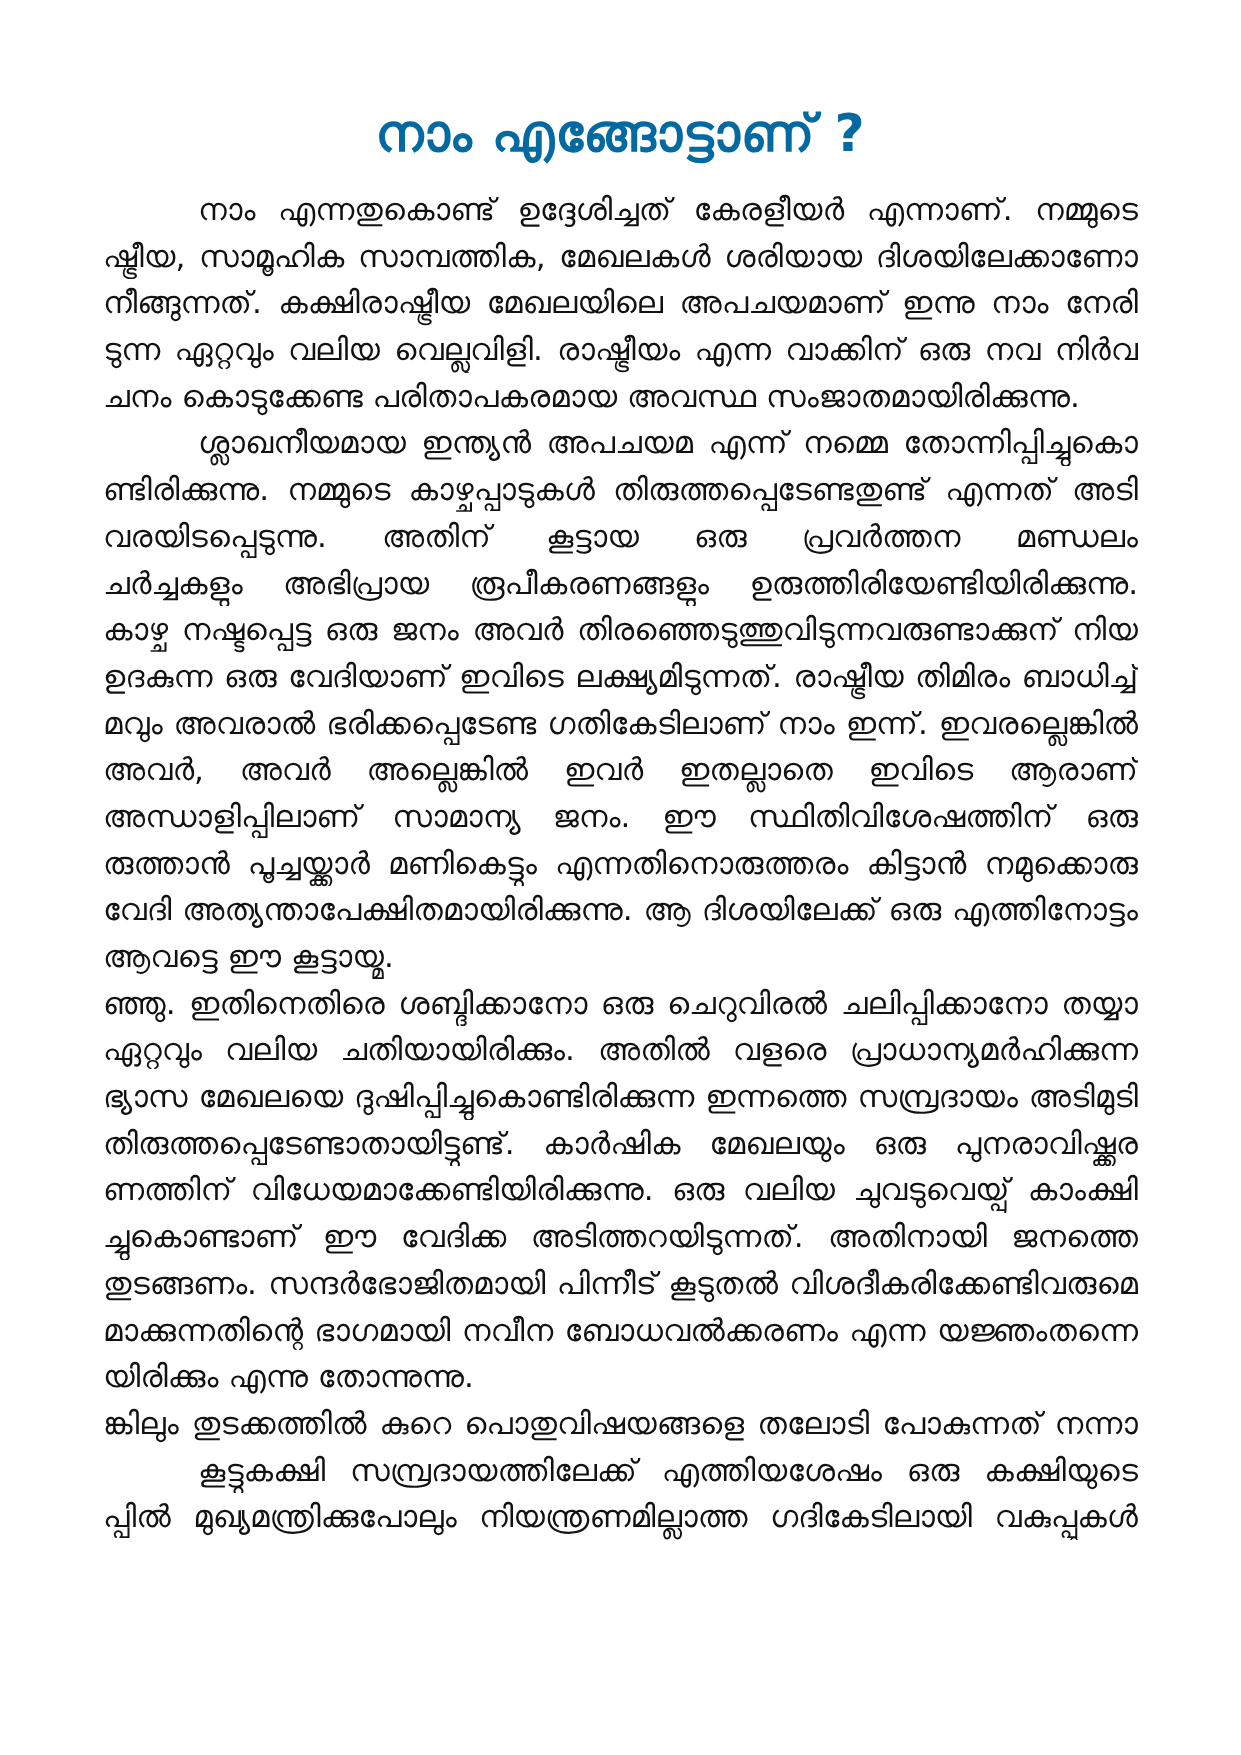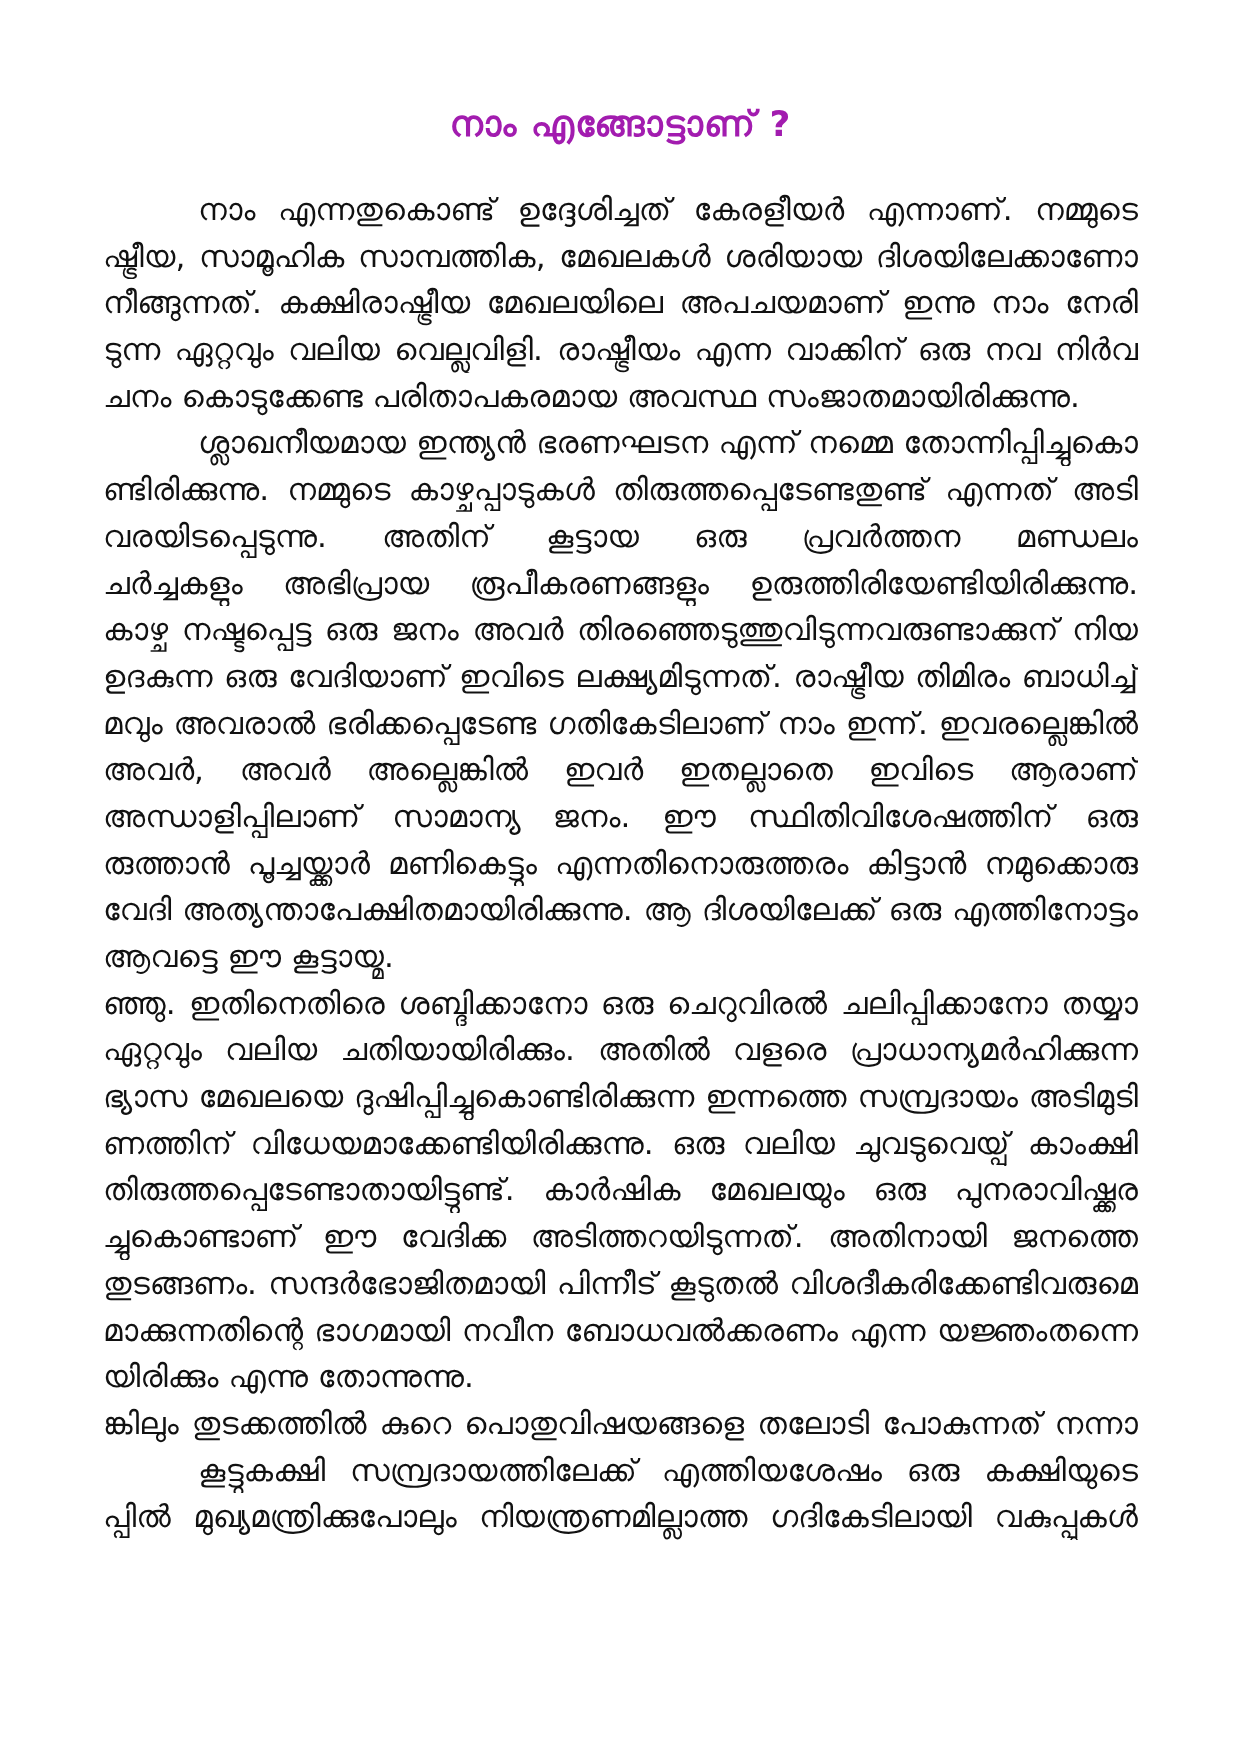--- a/index.html
+++ b/index.html
@@ -13,24 +13,24 @@
     height: 1755px;
     background: #ffffff;
     overflow: hidden;
     font-family: "DejaVu Sans", sans-serif;
     color: #111111;
   }
   .title {
     margin: 0;
     padding-top: 103px;
     text-align: center;
-    font-size: 36px;
+    font-size: 52px;
     font-weight: bold;
     letter-spacing: 1px;
-    color: #a21caf;
+    color: #0369a1;
   }
   .body-text {
     position: absolute;
     left: 103px;
     top: 186px;
     width: 1035px;
   }
   .paragraph {
     margin: 0;
     padding: 0;
@@ -60,39 +60,39 @@
   <h1 class="title">നാം എങ്ങോട്ടാണ് ?</h1>
   <div class="body-text" id="body-text">
       <div class="paragraph">
         <div class="line indent">നാം എന്നതുകൊണ്ട് ഉദ്ദേശിച്ചത് കേരളീയർ എന്നാണ്. നമ്മുടെ സരാ</div>
         <div class="line">ഷ്ട്രീയ, സാമൂഹിക സാമ്പത്തിക, മേഖലകൾ ശരിയായ ദിശയിലേക്കാണോ</div>
         <div class="line">നീങ്ങുന്നത്. കക്ഷിരാഷ്ട്രീയ മേഖലയിലെ അപചയമാണ് ഇന്നു നാം നേരി</div>
         <div class="line">ടുന്ന ഏറ്റവും വലിയ വെല്ലുവിളി. രാഷ്ട്രീയം എന്ന വാക്കിന് ഒരു നവ നിർവ</div>
         <div class="line short">ചനം കൊടുക്കേണ്ട പരിതാപകരമായ അവസ്ഥ സംജാതമായിരിക്കുന്നു.</div>
       </div>
       <div class="paragraph">
-        <div class="line indent">ശ്ലാഖനീയമായ ഇന്ത്യൻ ഭരണഘടന എന്ന് നമ്മെ തോന്നിപ്പിച്ചുകൊ</div>
+        <div class="line indent">ശ്ലാഖനീയമായ ഇന്ത്യൻ അപചയമ എന്ന് നമ്മെ തോന്നിപ്പിച്ചുകൊ</div>
         <div class="line">ണ്ടിരിക്കുന്നു. നമ്മുടെ കാഴ്ചപ്പാടുകൾ തിരുത്തപ്പെടേണ്ടതുണ്ട് എന്നത് അടി</div>
         <div class="line">വരയിടപ്പെടുന്നു. അതിന് കൂട്ടായ ഒരു പ്രവർത്തന മണ്ഡലം രൂപപ്പെടുത്താൻ</div>
         <div class="line">ചർച്ചകളും അഭിപ്രായ രൂപീകരണങ്ങളും ഉരുത്തിരിയേണ്ടിയിരിക്കുന്നു. അതിന്</div>
         <div class="line">കാഴ്ച നഷ്ടപ്പെട്ട ഒരു ജനം അവർ തിരഞ്ഞെടുത്തുവിടുന്നവരുണ്ടാക്കുന് നിയ</div>
         <div class="line">ഉദകുന്ന ഒരു വേദിയാണ് ഇവിടെ ലക്ഷ്യമിടുന്നത്. രാഷ്ട്രീയ തിമിരം ബാധിച്ച്</div>
         <div class="line">മവും അവരാൽ ഭരിക്കപ്പെടേണ്ട ഗതികേടിലാണ് നാം ഇന്ന്. ഇവരല്ലെങ്കിൽ</div>
         <div class="line">അവർ, അവർ അല്ലെങ്കിൽ ഇവർ ഇതല്ലാതെ ഇവിടെ ആരാണ് ഉള്ളതെന്ന</div>
         <div class="line">അന്ധാളിപ്പിലാണ് സാമാന്യ ജനം. ഈ സ്ഥിതിവിശേഷത്തിന് ഒരു അറുതിവ</div>
         <div class="line">രുത്താൻ പൂച്ചയ്ക്കാർ മണികെട്ടും എന്നതിനൊരുത്തരം കിട്ടാൻ നമുക്കൊരു</div>
         <div class="line">വേദി അത്യന്താപേക്ഷിതമായിരിക്കുന്നു. ആ ദിശയിലേക്ക് ഒരു എത്തിനോട്ടം</div>
         <div class="line short">ആവട്ടെ ഈ കൂട്ടായ്മ.</div>
       </div>
       <div class="paragraph">
         <div class="line">ഞ്ഞു. ഇതിനെതിരെ ശബ്ദിക്കാനോ ഒരു ചെറുവിരൽ ചലിപ്പിക്കാനോ തയ്യാ</div>
         <div class="line">ഏറ്റവും വലിയ ചതിയായിരിക്കും. അതിൽ വളരെ പ്രാധാന്യമർഹിക്കുന്ന വിദ്യാ</div>
         <div class="line">ഭ്യാസ മേഖലയെ ദുഷിപ്പിച്ചുകൊണ്ടിരിക്കുന്ന ഇന്നത്തെ സമ്പ്രദായം അടിമുടി</div>
+        <div class="line">തിരുത്തപ്പെടേണ്ടാതായിട്ടുണ്ട്. കാർഷിക മേഖലയും ഒരു പുനരാവിഷ്ക്കര</div>
         <div class="line">ണത്തിന് വിധേയമാക്കേണ്ടിയിരിക്കുന്നു. ഒരു വലിയ ചുവടുവെയ്പ്പ് കാംക്ഷി</div>
-        <div class="line">തിരുത്തപ്പെടേണ്ടാതായിട്ടുണ്ട്. കാർഷിക മേഖലയും ഒരു പുനരാവിഷ്ക്കര</div>
         <div class="line">ച്ചുകൊണ്ടാണ് ഈ വേദിക്ക അടിത്തറയിടുന്നത്. അതിനായി ജനത്തെ സജ്ജ</div>
         <div class="line">തുടങ്ങണം. സന്ദർഭോജിതമായി പിന്നീട് കൂടുതൽ വിശദീകരിക്കേണ്ടിവരുമെ</div>
         <div class="line">മാക്കുന്നതിന്റെ ഭാഗമായി നവീന ബോധവൽക്കരണം എന്ന യജ്ഞംതന്നെ</div>
         <div class="line short">യിരിക്കും എന്നു തോന്നുന്നു.</div>
         <div class="line">ങ്കിലും തുടക്കത്തിൽ കുറെ പൊതുവിഷയങ്ങളെ തലോടി പോകുന്നത് നന്നാ</div>
       </div>
       <div class="paragraph">
         <div class="line indent">കൂട്ടുകക്ഷി സമ്പ്രദായത്തിലേക്ക് എത്തിയശേഷം ഒരു കക്ഷിയുടെ വകു</div>
         <div class="line">പ്പിൽ മുഖ്യമന്ത്രിക്കുപോലും നിയന്ത്രണമില്ലാത്ത ഗദികേടിലായി വകുപ്പുകൾ</div>
       </div>

